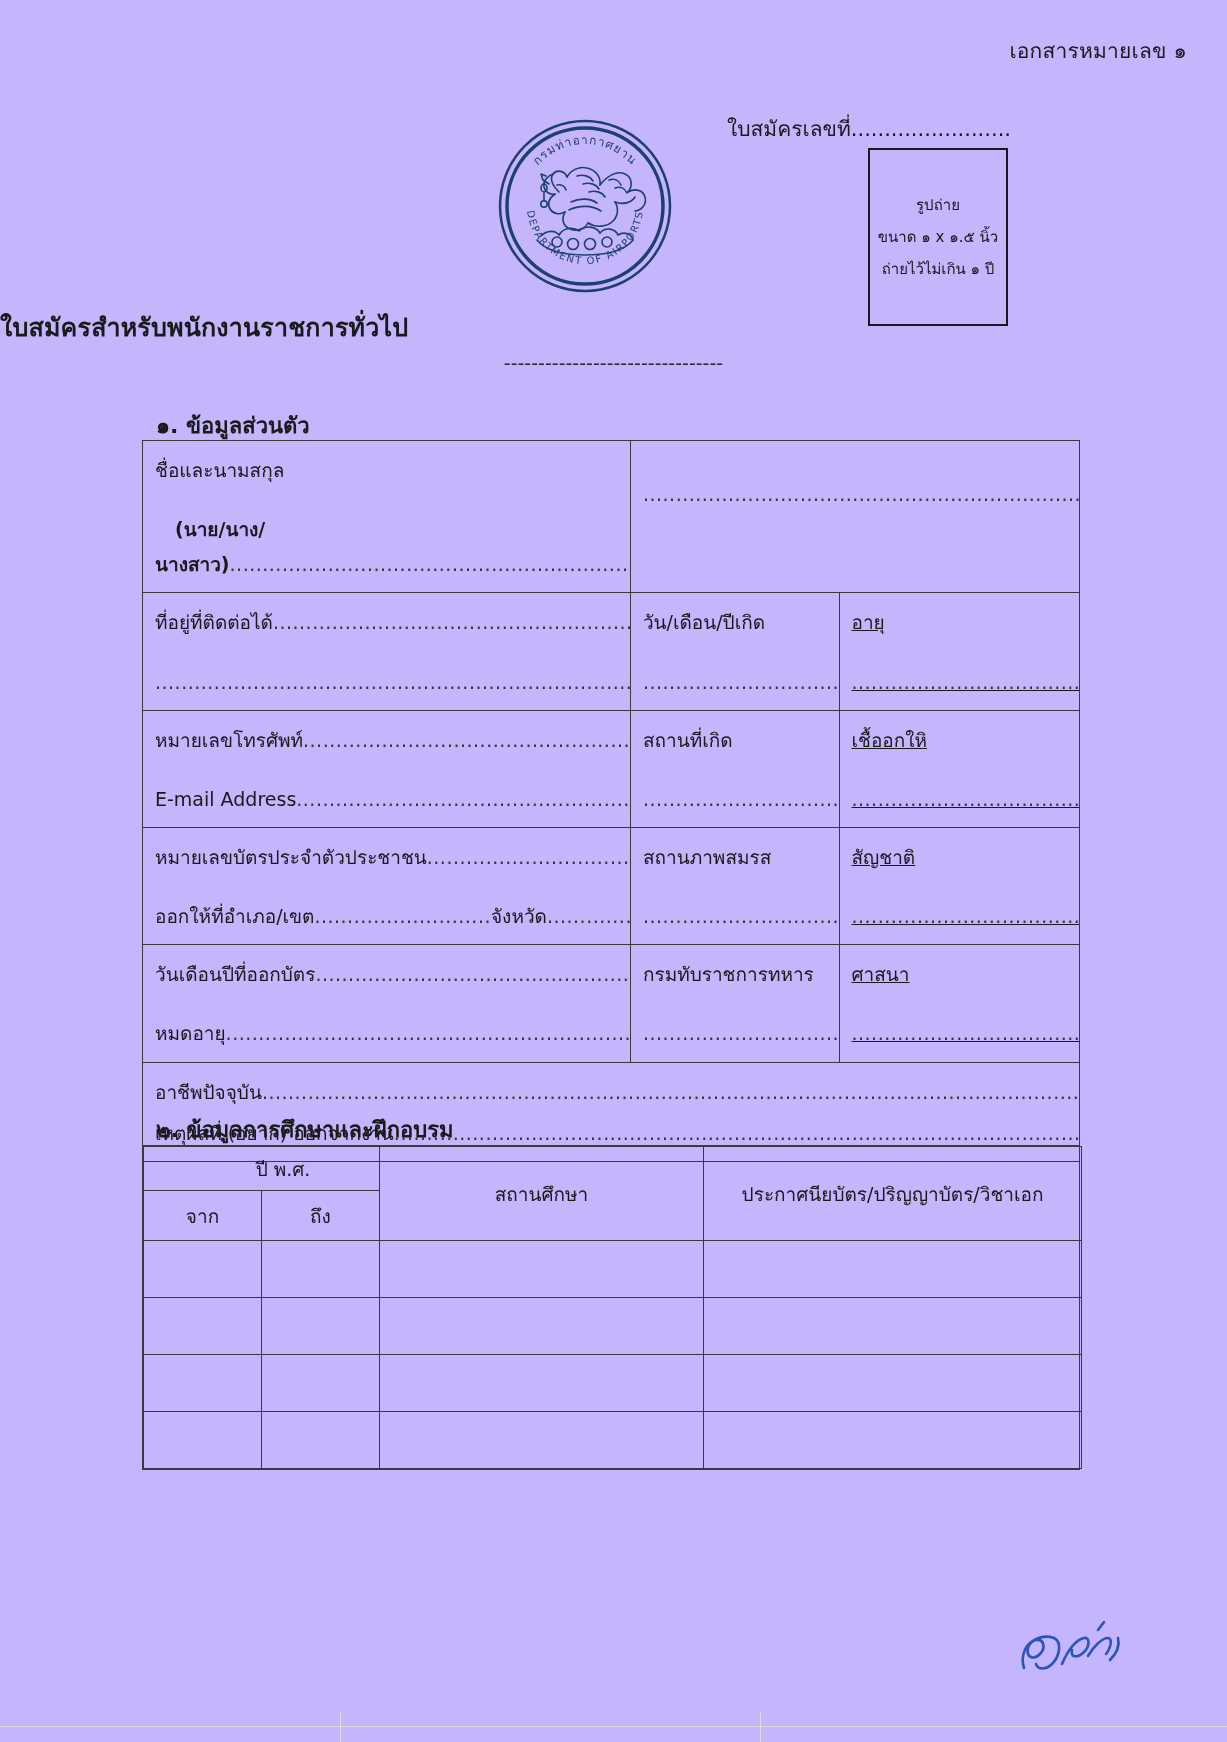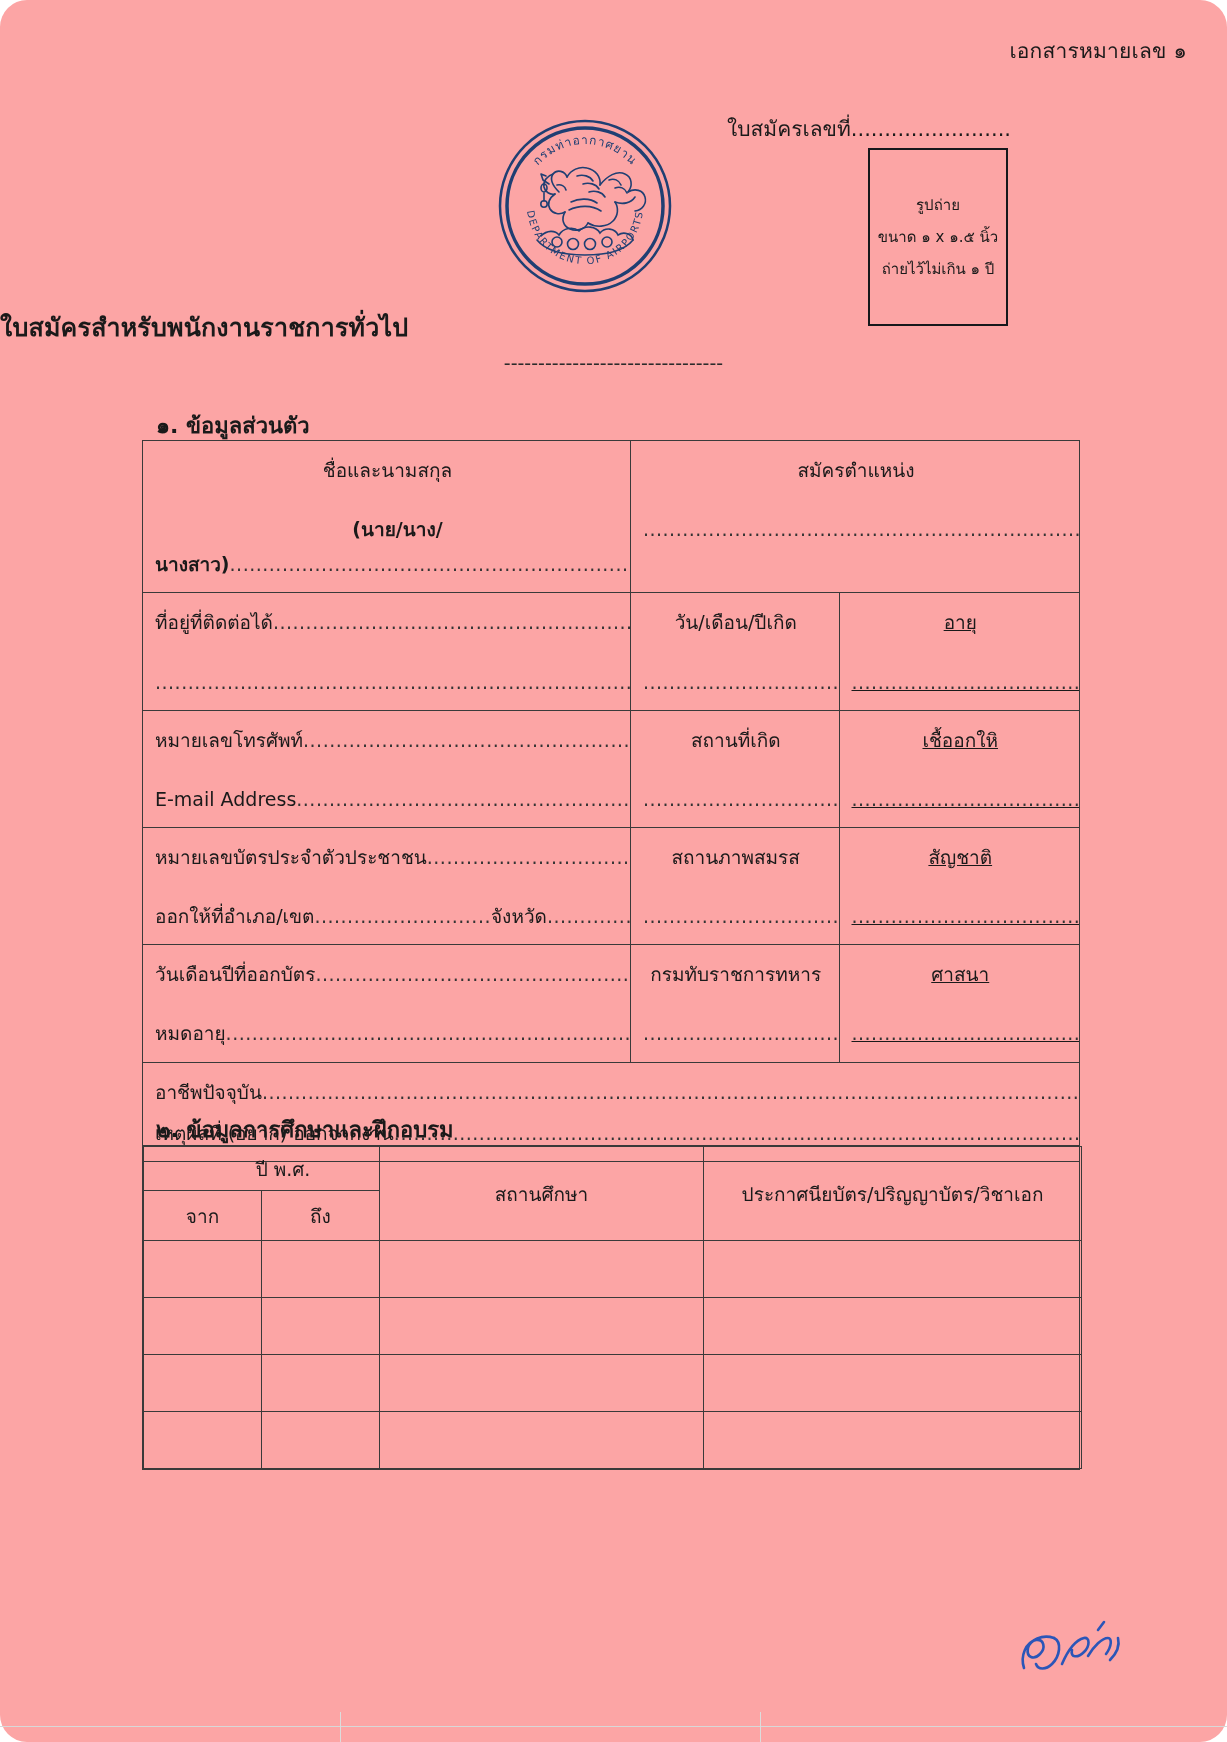--- a/index.html
+++ b/index.html
@@ -11,22 +11,21 @@
     width: 1227px;
     height: 1742px;
     position: relative;
     font-family: "DejaVu Sans", "Liberation Sans", sans-serif;
     color: #1a1a1a;
     overflow: hidden;
   }
   .page {
     position: absolute;
     inset: 0;
-    background: #fca5a5;
-    border-radius: 27px;
+    background: #c4b5fd;
   }
 
   
   .doc-number {
     position: absolute;
     top: 34px;
     right: 40px;
     font-size: 21px;
     letter-spacing: .2px;
     white-space: nowrap;
@@ -104,21 +103,20 @@
     top: 440px;
     left: 142px;
     width: 938px;
     border: 1px solid #3a3a3a;
     box-sizing: border-box;
   }
   .t1 .row {
     display: flex;
     border-bottom: 1px solid #3a3a3a;
     box-sizing: border-box;
-    text-align: center;
   }
   .t1 .row:last-child { border-bottom: none; }
   .t1 .cell {
     box-sizing: border-box;
     padding: 12px 10px 10px 12px;
     font-size: 19px;
     line-height: 1.85;
     overflow: hidden;
   }
   .t1 .c-left   { width: 489px; border-right: 1px solid #3a3a3a; }
@@ -272,21 +270,20 @@
   <div class="section-head" id="sec1-head">๑. ข้อมูลส่วนตัว</div>
 
   <div class="t1">
 
     <div class="row">
       <div class="cell c-left">
         <span class="line-1 lbl">ชื่อและนามสกุล</span>
         <span class="line-2"><span class="bold">(นาย/นาง/นางสาว)</span><span class="dots">................................................................</span></span>
       </div>
       <div class="cell c-wide-right">
-        <span class="line-1 lbl">สมัครตำแหน่ง</span>
         <span class="line-2 dots">..............................................................................................</span>
       </div>
     </div>
 
     <div class="row">
       <div class="cell c-left">
         <span class="line-1"><span class="lbl">ที่อยู่ที่ติดต่อได้</span><span class="dots">.............................................................................</span></span>
         <span class="line-2 dots">...............................................................................................</span>
       </div>
       <div class="cell c-mid">

